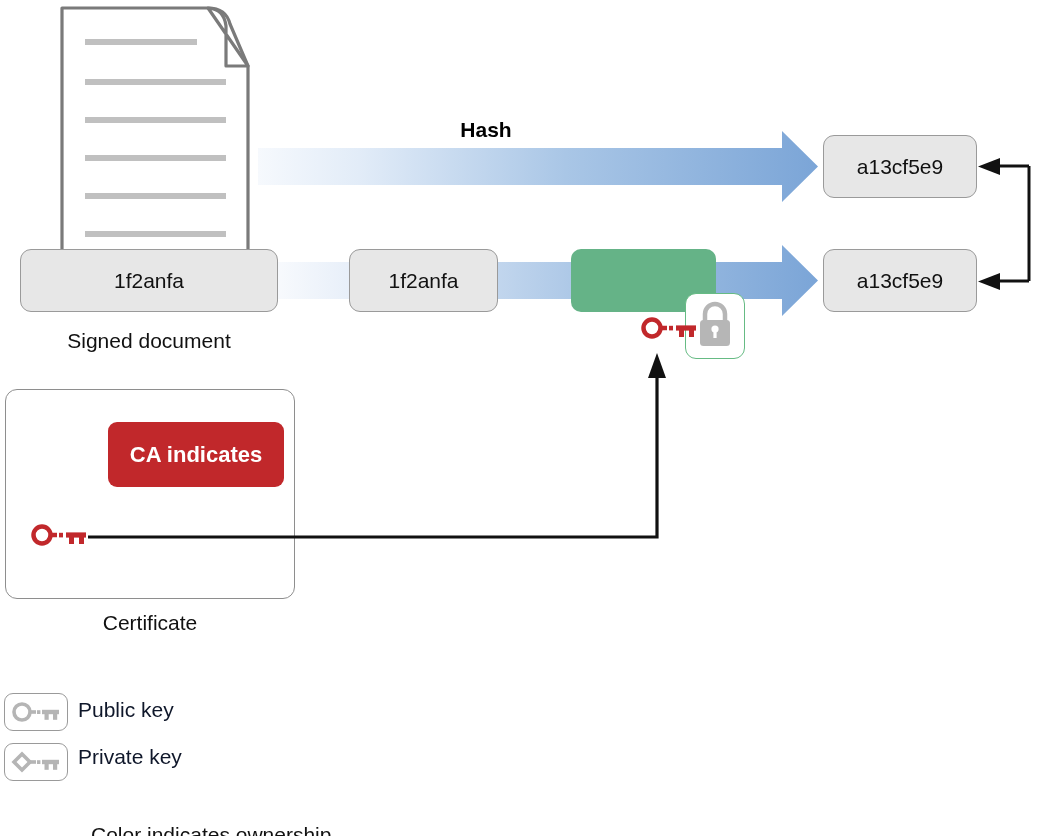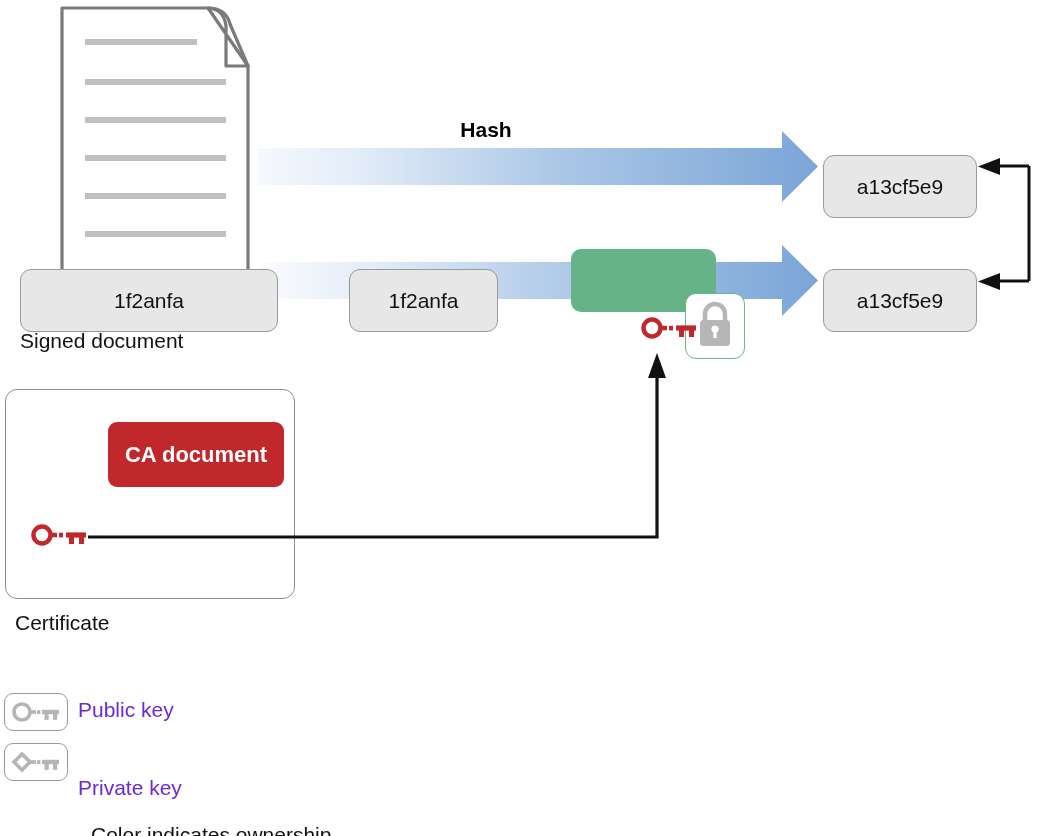--- a/index.html
+++ b/index.html
@@ -32,38 +32,37 @@
   .value-box {
     background: #e7e7e7;
     border: 1.6px solid #9a9a9a;
     border-radius: 11px;
     display: flex;
     align-items: center;
     justify-content: center;
     font-size: 21px;
     color: #111111;
     box-sizing: border-box;
-    margin-top: 20px;
   }
   .box-signed-doc { left: 20px;  top: 249px; width: 258px; height: 63px; }
   .box-enc-digest { left: 349px; top: 249px; width: 149px; height: 63px; }
   .box-digest-top { left: 823px; top: 135px; width: 154px; height: 63px; }
   .box-digest-bot { left: 823px; top: 249px; width: 154px; height: 63px; }
 
   
   .caption {
     font-size: 21px;
     color: #111111;
-    text-align: left;
+    text-align: center;
     white-space: nowrap;
   }
   .cap-signed-doc { left: 20px;  top: 329px; width: 258px; }
   .cap-enc-digest { left: 349px; top: 329px; width: 149px; }
   .cap-digest     { left: 823px; top: 329px; width: 154px; }
-  .cap-certificate{ left: 0px;   top: 611px; width: 300px; padding-left: 15px; }
+  .cap-certificate{ left: 0px;   top: 611px; width: 300px; }
 
   
   .hash-label {
     left: 0px;
     top: 118px;
     width: 1044px;
     text-align: center;
     font-size: 21px;
     font-weight: bold;
     color: #000000;
@@ -123,26 +122,26 @@
     height: 38px;
     background: #ffffff;
     border: 1.5px solid #9a9a9a;
     border-radius: 9px;
     box-sizing: border-box;
   }
   .chip-public  { left: 4px; top: 693px; }
   .chip-private { left: 4px; top: 743px; }
   .legend-text {
     font-size: 21px;
-    color: #6d28d9;
+    color: #0f172a;
     white-space: nowrap;
     left: 78px;
   }
   .legend-text-public  { top: 698px; }
-  .legend-text-private { top: 776px; }
+  .legend-text-private { top: 745px; }
   .legend-note {
     left: 91px;
     top: 803px;
     font-size: 21px;
     color: #111111;
     white-space: nowrap;
     margin-top: 20px;
   }
 
   svg { display: block; overflow: visible; }
@@ -244,21 +243,21 @@
       <g fill="#c1282b">
         <rect x="36" y="12.4" width="20" height="5.2"></rect>
         <rect x="39" y="17" width="5" height="7"></rect>
         <rect x="49" y="17" width="5" height="7"></rect>
       </g>
     </svg>
   </div>
 
   <div class="abs cert-panel"></div>
 
-  <div class="abs ca-sig-box">CA document</div>
+  <div class="abs ca-sig-box">CA indicates</div>
 
   <div class="abs" style="left:30px; top:520px; width:62px; height:30px;">
     <svg width="62" height="30" viewBox="0 0 62 30">
       <g fill="none" stroke="#c1282b" stroke-width="4.5">
         <circle cx="12" cy="15" r="8.5"></circle>
         <line x1="21" y1="15" x2="27" y2="15"></line>
       </g>
       <rect x="29" y="12.8" width="4" height="4.6" fill="#c1282b"></rect>
       <g fill="#c1282b">
         <rect x="36" y="12.4" width="20" height="5.2"></rect>

